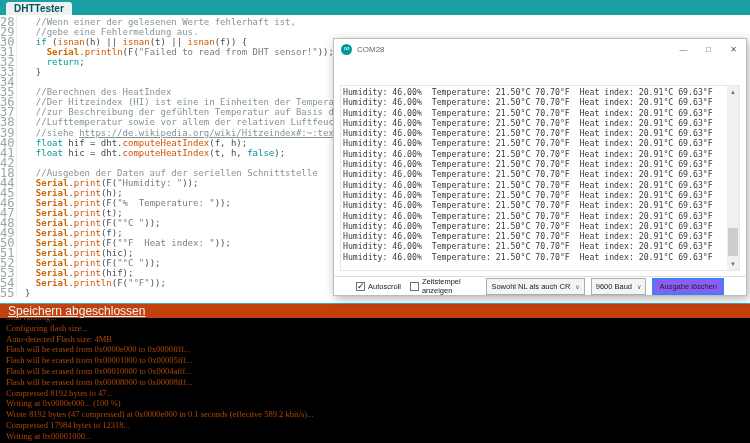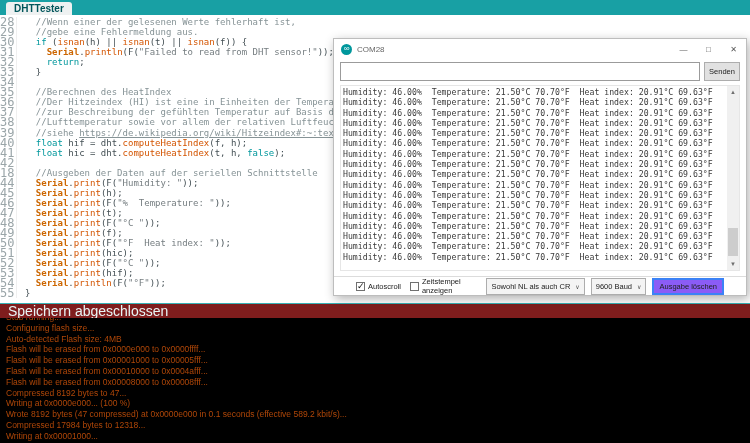--- a/index.html
+++ b/index.html
@@ -23,29 +23,29 @@
   .code { padding-left:8px; color:#434F54; }
   .seg-p { color:#434F54; }
   .seg-c { color:#869396;text-align:center; }
   .seg-u { color:#869396; text-decoration:underline; }
   .seg-k { color:#00979C; }
   .seg-f { color:#D35400; }
   .seg-b { color:#CC6600; font-weight:bold; }
   .seg-s { color:#757D80; }
 
   
-  .statusbar { position:absolute; top:303px; left:0; right:0; height:15px; background:#7f1d1d;
-               border-top:1px solid #38b2b5; color:#e9f6f6; font-size:14px; line-height:15px;
-               padding-left:8px; }
+  .statusbar { position:absolute; top:303px; left:0; right:0; height:15px; background:#c2410c;
+               border-top:1px solid #38b2b5; color:#e9f6f6; font-size:12px; line-height:15px;
+               padding-left:8px;text-decoration:underline; }
 
   
   .console { position:absolute; top:318px; left:0; right:0; bottom:0; background:#000;
              overflow:hidden; }
   .console-line { height:10.8px; line-height:10.8px; white-space:pre; padding-left:6px;
-                  font-family:Liberation Sans, sans-serif; font-size:8.5px; color:#b04708; }
+                  font-family:Liberation Serif, serif; font-size:8.5px; color:#b04708; }
   .console-line:first-child { margin-top:-6px; }
 
   
   .monitor { position:absolute; left:333px; top:38px; width:414px; height:258px; background:#fff;
              border:1px solid #bdbdbd; box-shadow:2px 3px 10px rgba(0,0,0,0.3); }
   .titlebar { height:20px; display:flex; align-items:center; background:#fff; }
   .app-icon { width:11px; height:11px; border-radius:50%; background:#00979c; color:#fff;
               font-size:8px; line-height:10px; text-align:center; margin:0 5px 0 7px; flex:none; }
   .title { font-size:8px; color:#666; flex:1; }
   .winbtn { width:25px; height:19px; text-align:center; line-height:19px; font-size:8px;
@@ -140,24 +140,20 @@
     </div>
 
   <div class="monitor">
     <div class="titlebar">
       <span class="app-icon">∞</span>
       <span class="title">COM28</span>
       <span class="winbtn">—</span>
       <span class="winbtn">□</span>
       <span class="winbtn">✕</span>
     </div>
-    <div class="send-row">
-      <input class="send-input" type="text" value="" style="">
-      <button class="send-btn">Senden</button>
-    </div>
     <div class="mon-content">
       <div class="rows" id="monitor-rows">
           <div class="serial-row">Humidity: 46.00%  Temperature: 21.50°C 70.70°F  Heat index: 20.91°C 69.63°F</div>
           <div class="serial-row">Humidity: 46.00%  Temperature: 21.50°C 70.70°F  Heat index: 20.91°C 69.63°F</div>
           <div class="serial-row">Humidity: 46.00%  Temperature: 21.50°C 70.70°F  Heat index: 20.91°C 69.63°F</div>
           <div class="serial-row">Humidity: 46.00%  Temperature: 21.50°C 70.70°F  Heat index: 20.91°C 69.63°F</div>
           <div class="serial-row">Humidity: 46.00%  Temperature: 21.50°C 70.70°F  Heat index: 20.91°C 69.63°F</div>
           <div class="serial-row">Humidity: 46.00%  Temperature: 21.50°C 70.70°F  Heat index: 20.91°C 69.63°F</div>
           <div class="serial-row">Humidity: 46.00%  Temperature: 21.50°C 70.70°F  Heat index: 20.91°C 69.63°F</div>
           <div class="serial-row">Humidity: 46.00%  Temperature: 21.50°C 70.70°F  Heat index: 20.91°C 69.63°F</div>

